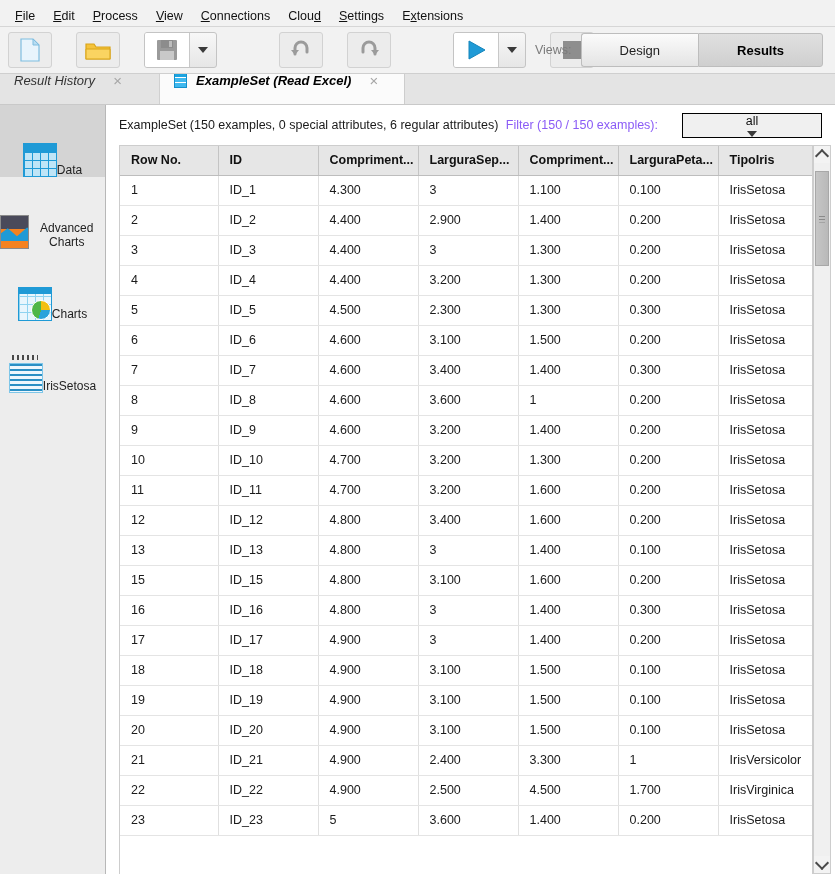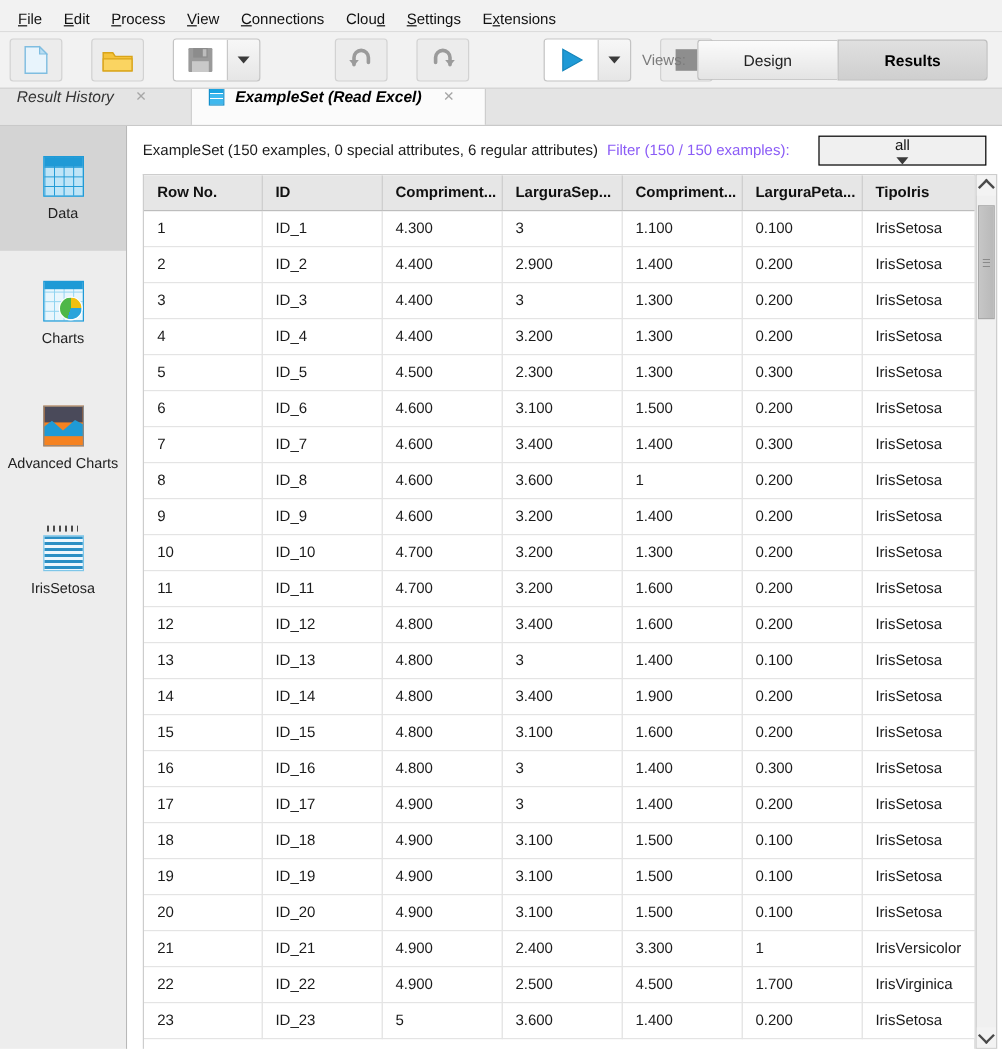--- a/index.html
+++ b/index.html
@@ -169,24 +169,24 @@
 
   
   .sidebar {
     width: 106px;
     background: #ededed;
     border-right: 1px solid #b8b8b8;
     box-sizing: border-box;
     flex: none;
   }
   .side-item {
-    height: 104px;
+    height: 72px;
     display: flex;
-    flex-direction: column;
-    align-items: center;
+    flex-direction: row;
+    align-items: flex-end;
     justify-content: center;
     cursor: default;
     box-sizing: border-box;
   }
   .side-item.active { background: #d4d4d4; }
   .side-label {
     margin-top: 7px;
     font-size: 12px;
     color: #222;
     text-align: center;
@@ -547,27 +547,27 @@
 
   <div class="sidebar">
 
     <div class="side-item active">
       <div class="side-ico ico-data"></div>
       <div class="side-label">Data</div>
     </div>
 
 
     <div class="side-item">
+      <div class="side-ico ico-adv"></div>
+      <div class="side-label">Advanced Charts</div>
+    </div>
+
+    <div class="side-item">
       <div class="side-ico ico-charts"></div>
       <div class="side-label">Charts</div>
-    </div>
-
-    <div class="side-item">
-      <div class="side-ico ico-adv"></div>
-      <div class="side-label">Advanced Charts</div>
     </div>
 
     <div class="side-item">
       <div class="side-ico" style="position:relative;">
         <div class="ico-anno-top"></div>
         <div class="ico-anno"></div>
       </div>
       <div class="side-label">IrisSetosa</div>
     </div>
 
@@ -712,29 +712,20 @@
               <tr>
                 <td class="c0">13</td>
                 <td class="c1">ID_13</td>
                 <td class="c2">4.800</td>
                 <td class="c3">3</td>
                 <td class="c4">1.400</td>
                 <td class="c5">0.100</td>
                 <td class="c6">IrisSetosa</td>
               </tr>
               <tr>
-                <td class="c0">14</td>
-                <td class="c1">ID_14</td>
-                <td class="c2">4.800</td>
-                <td class="c3">3.400</td>
-                <td class="c4">1.900</td>
-                <td class="c5">0.200</td>
-                <td class="c6">IrisSetosa</td>
-              </tr>
-              <tr>
                 <td class="c0">15</td>
                 <td class="c1">ID_15</td>
                 <td class="c2">4.800</td>
                 <td class="c3">3.100</td>
                 <td class="c4">1.600</td>
                 <td class="c5">0.200</td>
                 <td class="c6">IrisSetosa</td>
               </tr>
               <tr>
                 <td class="c0">16</td>

